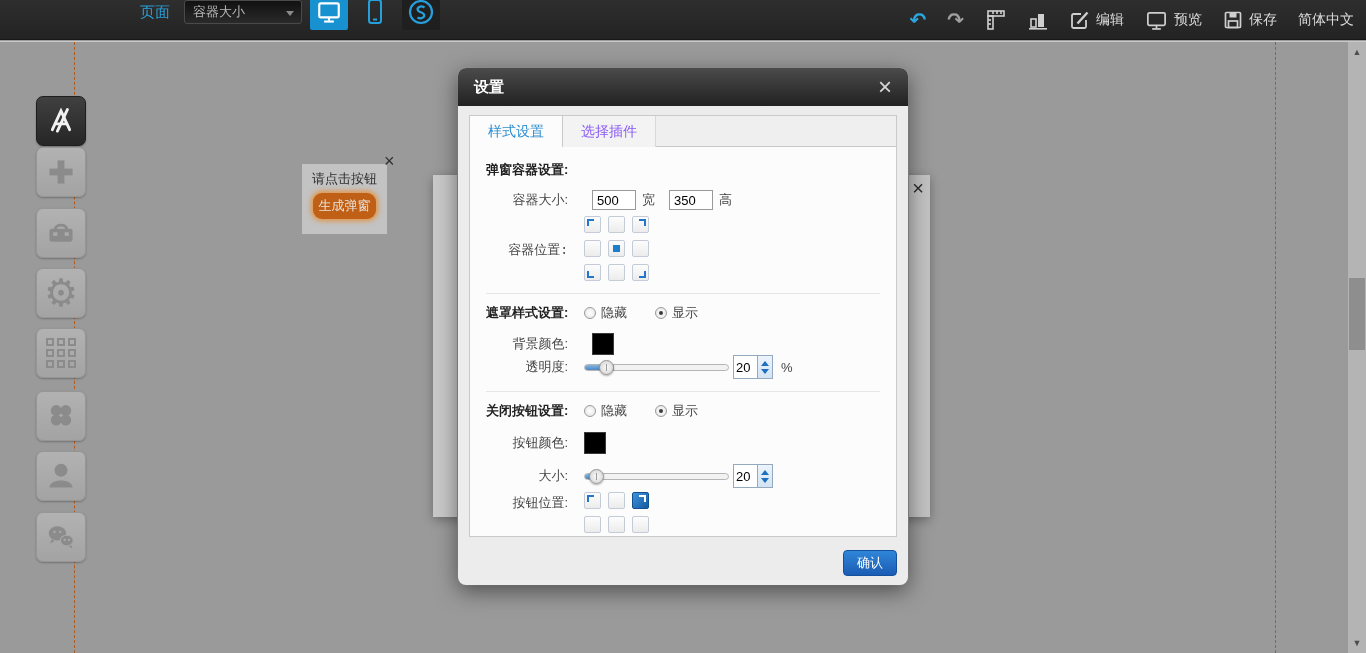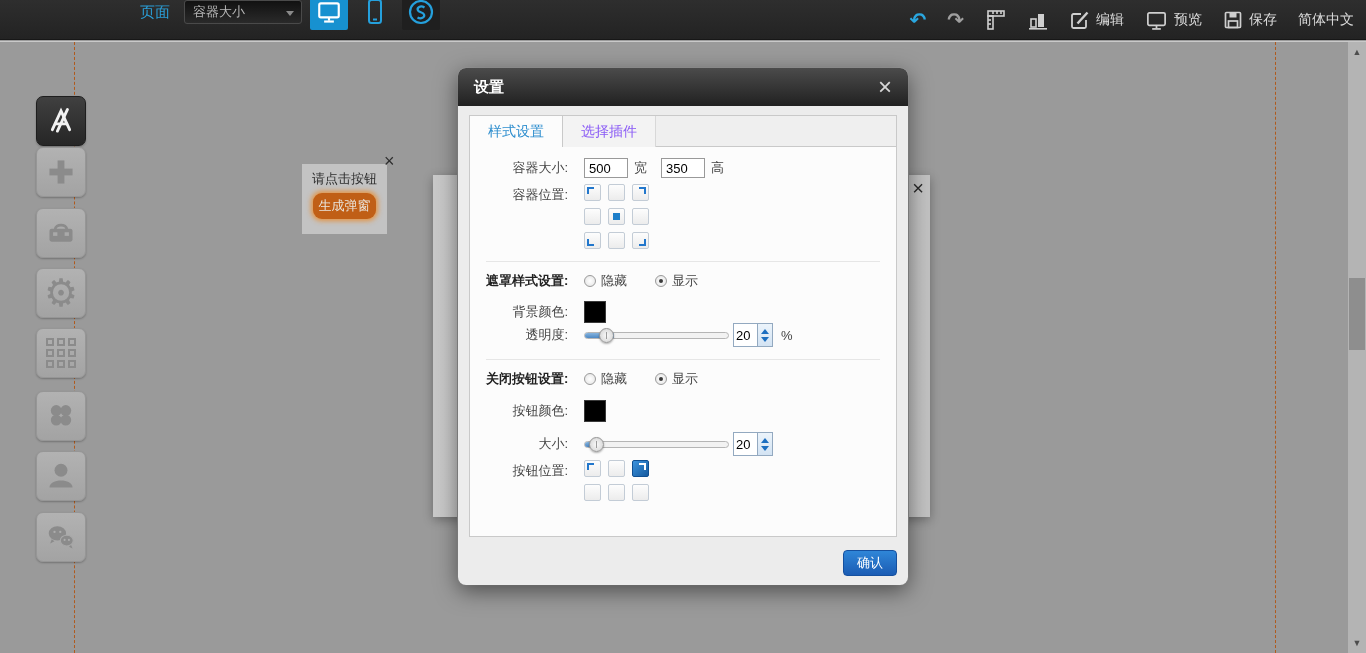--- a/index.html
+++ b/index.html
@@ -116,21 +116,21 @@
   .fill-size { width:9%; } .thumb-size { left:4px; }
 
   .spin-input { display:inline-flex; border:1px solid #93a9c0; height:24px; background:#fff; }
   .spin-input input { width:23px; border:none; font-size:13px; padding:0 2px; font-family:inherit; outline:none; }
   .spin-btns { width:15px; background:linear-gradient(#ecf4fb,#d3e3f3); border-left:1px solid #93a9c0;
     display:flex; flex-direction:column; align-items:center; justify-content:center; gap:3px; cursor:pointer; }
   .spin-up { width:0; height:0; border-left:4px solid transparent; border-right:4px solid transparent; border-bottom:5px solid #1d6fc0; }
   .spin-dn { width:0; height:0; border-left:4px solid transparent; border-right:4px solid transparent; border-top:5px solid #1d6fc0; }
   .pct { font-size:13px; color:#444; margin-left:8px; }
 
-  .mt11{margin-top:11px;} .mt6{margin-top:6px;} .mt5{}
+  .mt11{margin-top:11px;gap:8px;} .mt6{margin-top:6px;} .mt5{}
   .mt10{margin-top:10px;} .mt4{margin-top:4px;} .mt12{margin-top:12px;}
   svg { display:block; }
 </style>
 </head>
 <body>
 
 <div class="topbar">
   <div class="tb-left">
     <span class="page-label">页面</span>
     <div class="page-select">
@@ -330,30 +330,31 @@
     <span class="dlg-title">设置</span>
     <span class="dlg-close">×</span>
   </div>
   <div class="dlg-body">
     <div class="tab-strip">
       <div class="tab active">样式设置</div>
       <div class="tab inactive">选择插件</div>
     </div>
     <div class="panel">
 
+      <div class="h1row sec-heading">弹窗容器设置:</div>
       <div class="form-row mt11">
         <span class="row-label">容器大小:</span>
         <span class="row-ctrl">
           <input class="num-input" value="500" style="">
           <span class="unit">宽</span>
           <input class="num-input" value="350" style="">
           <span class="unit">高</span>
         </span>
       </div>
-      <div class="form-row mt6" style="align-items:flex-start;">
+      <div class="form-row mt6" style="align-items:center;font-family:Liberation Mono, monospace;">
         <span class="row-label" style="margin-top:2px">容器位置:</span>
         <span class="row-ctrl">
           <span class="pos-grid">
             <span class="pos-cell">
                 <span class="corner c-tl"></span>
               </span>
             <span class="pos-cell"></span>
             <span class="pos-cell">
                 <span class="corner c-tr"></span>
               </span>

